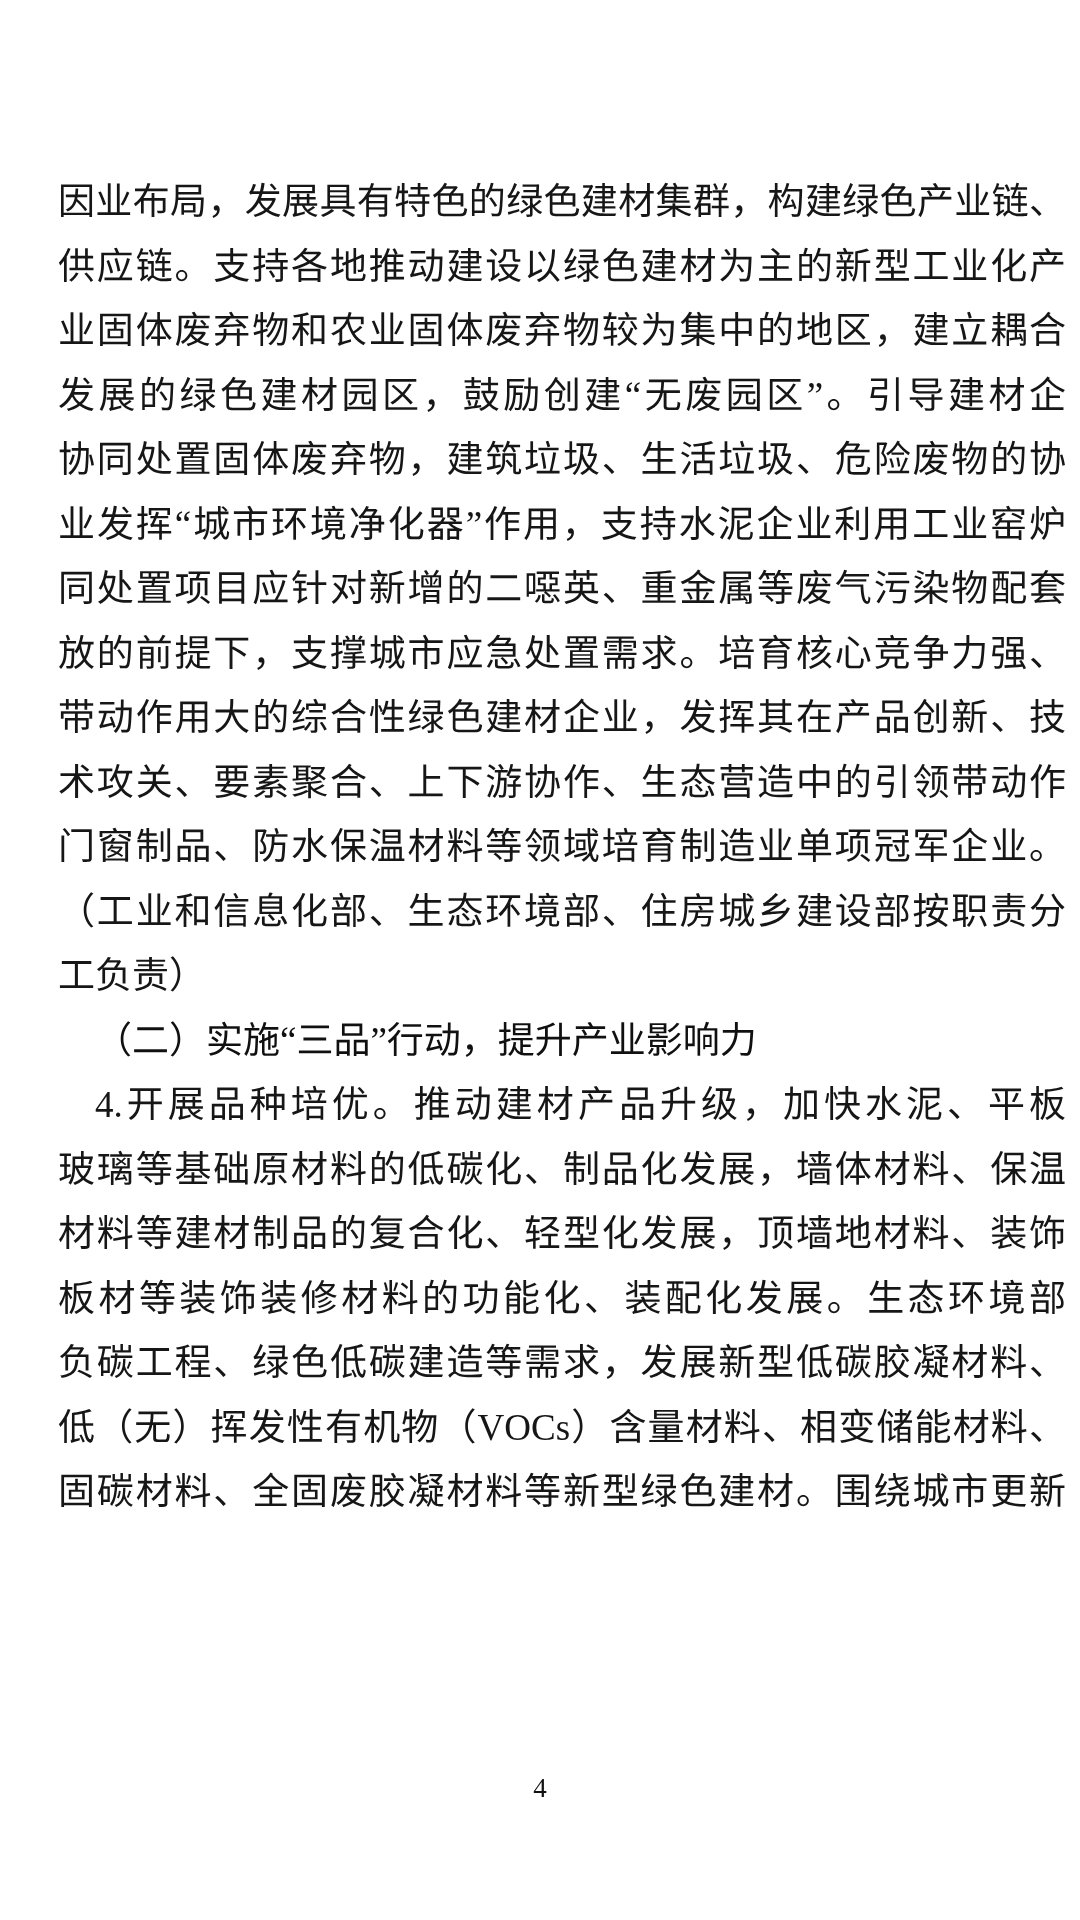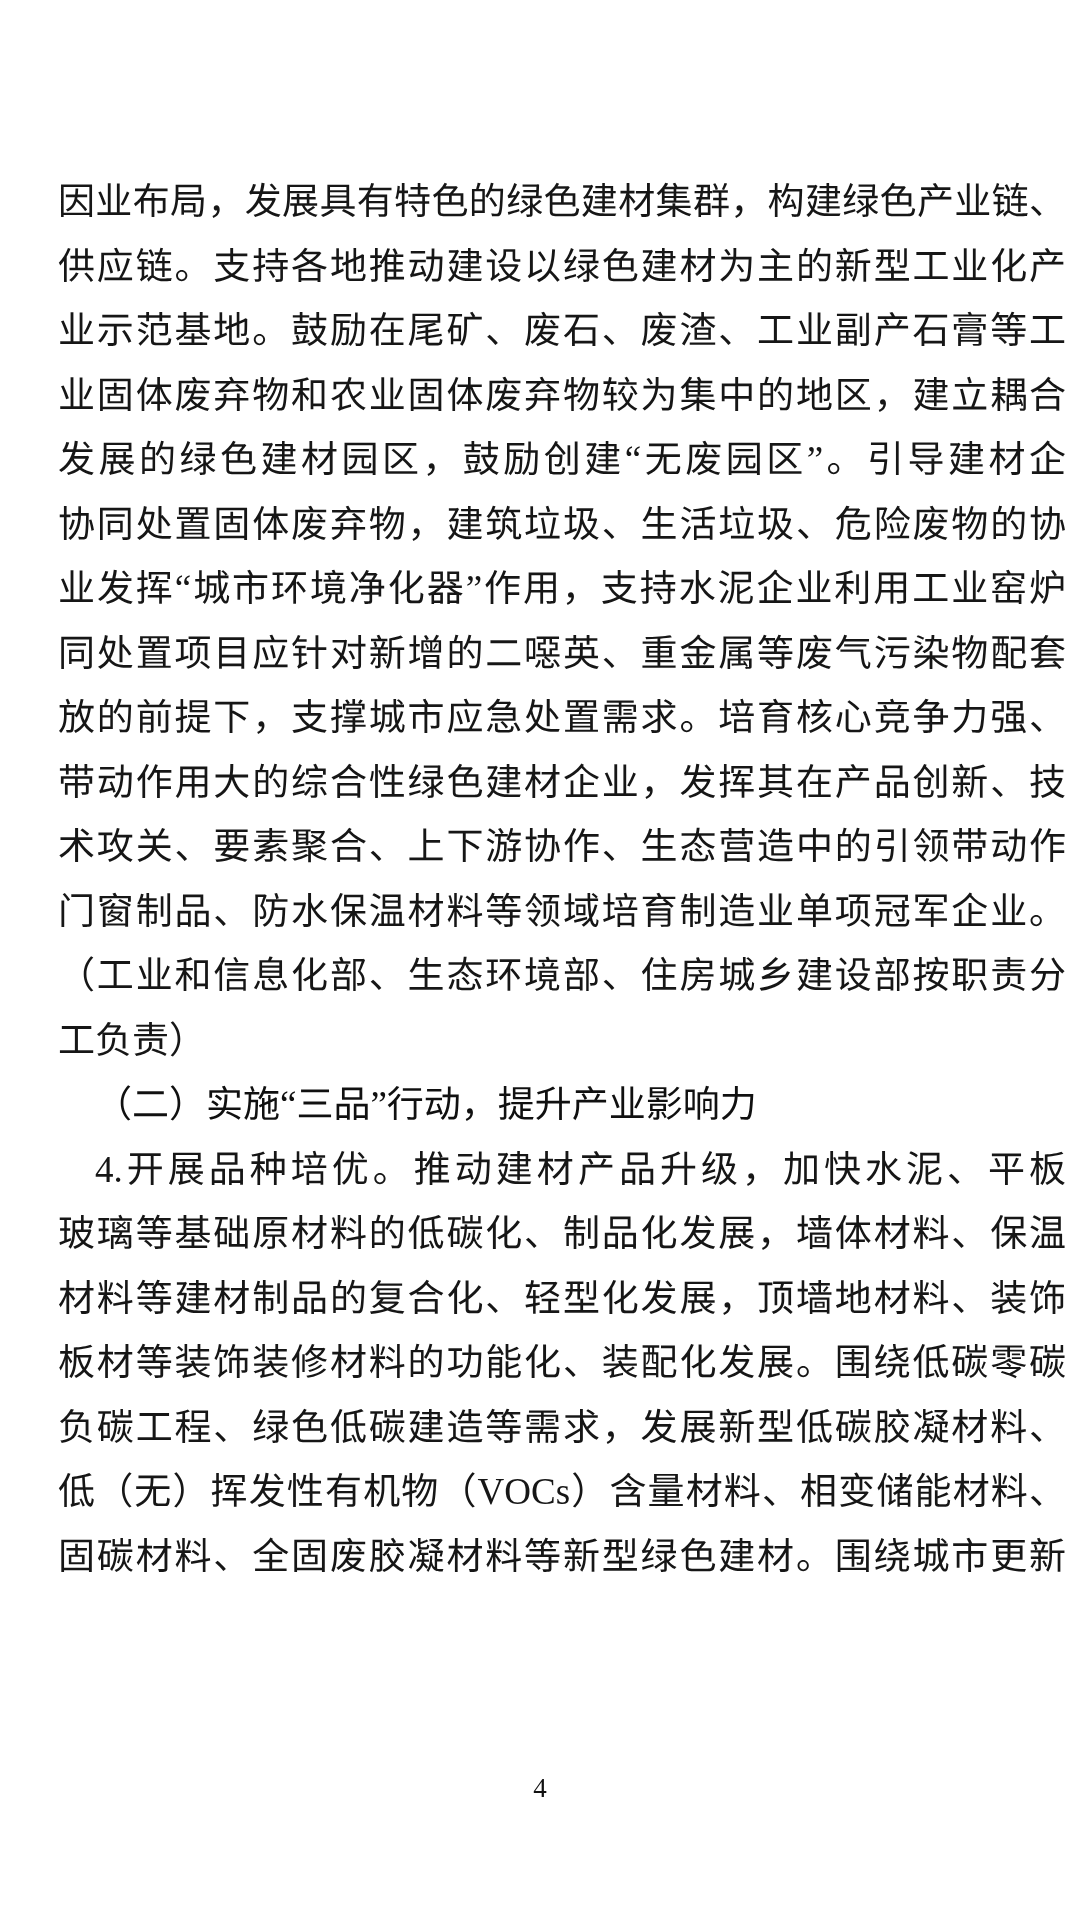--- a/index.html
+++ b/index.html
@@ -64,35 +64,34 @@
     font-family: "Liberation Serif", "DejaVu Serif", serif;
   }
 </style>
 </head>
 <body>
 
 <div class="page">
   <div class="doc-body">
       <div class="text-line">因业布局，发展具有特色的绿色建材集群，构建绿色产业链、</div>
       <div class="text-line">供应链。支持各地推动建设以绿色建材为主的新型工业化产</div>
-      <div class="text-line">业示范基地。鼓励在尾矿、废石、废渣、工业副产石膏等工</div>
       <div class="text-line">业固体废弃物和农业固体废弃物较为集中的地区，建立耦合</div>
       <div class="text-line">发展的绿色建材园区，鼓励创建“无废园区”。引导建材企</div>
       <div class="text-line">协同处置固体废弃物，建筑垃圾、生活垃圾、危险废物的协</div>
       <div class="text-line">业发挥“城市环境净化器”作用，支持水泥企业利用工业窑炉</div>
       <div class="text-line">同处置项目应针对新增的二噁英、重金属等废气污染物配套</div>
       <div class="text-line">放的前提下，支撑城市应急处置需求。培育核心竞争力强、</div>
       <div class="text-line">带动作用大的综合性绿色建材企业，发挥其在产品创新、技</div>
       <div class="text-line">术攻关、要素聚合、上下游协作、生态营造中的引领带动作</div>
       <div class="text-line">门窗制品、防水保温材料等领域培育制造业单项冠军企业。</div>
       <div class="text-line">（工业和信息化部、生态环境部、住房城乡建设部按职责分</div>
       <div class="text-line nofill">工负责）</div>
       <div class="text-line nofill indent-1 heading">（二）实施“三品”行动，提升产业影响力</div>
       <div class="text-line indent-1">4.开展品种培优。推动建材产品升级，加快水泥、平板</div>
       <div class="text-line">玻璃等基础原材料的低碳化、制品化发展，墙体材料、保温</div>
       <div class="text-line">材料等建材制品的复合化、轻型化发展，顶墙地材料、装饰</div>
-      <div class="text-line">板材等装饰装修材料的功能化、装配化发展。围绕低碳零碳</div>
+      <div class="text-line">板材等装饰装修材料的功能化、装配化发展。生态环境部</div>
       <div class="text-line">负碳工程、绿色低碳建造等需求，发展新型低碳胶凝材料、</div>
       <div class="text-line">低（无）挥发性有机物（VOCs）含量材料、相变储能材料、</div>
       <div class="text-line">固碳材料、全固废胶凝材料等新型绿色建材。围绕城市更新</div>
     </div>
   <div class="page-number">4</div>
 </div>
 
 </body></html>

